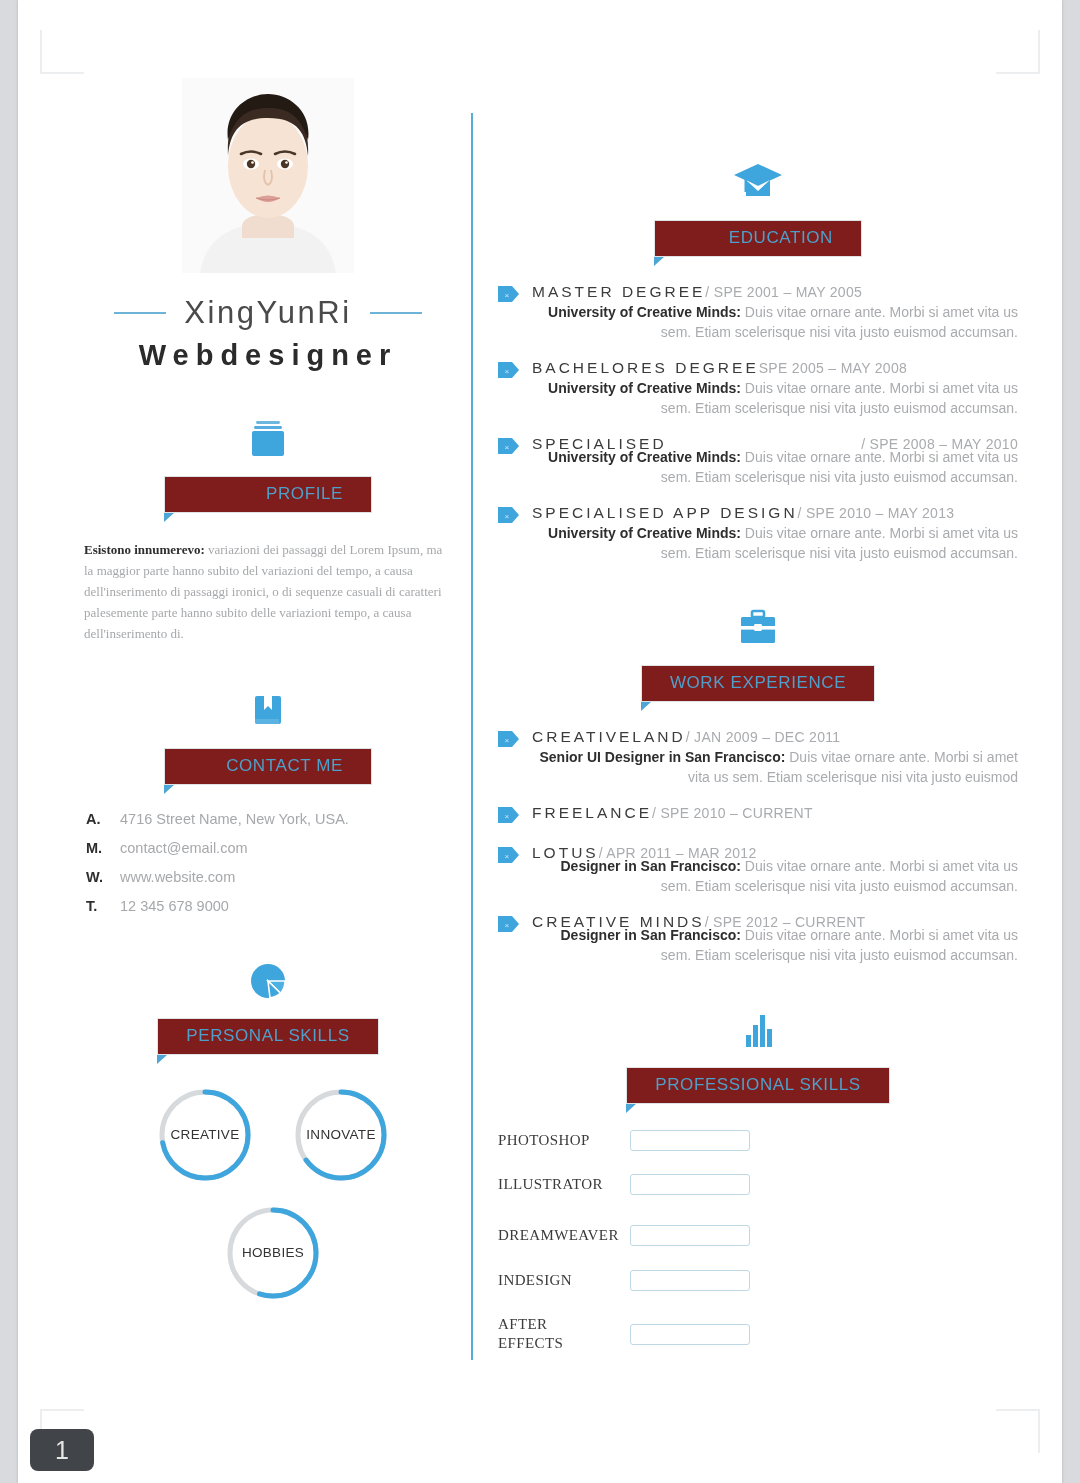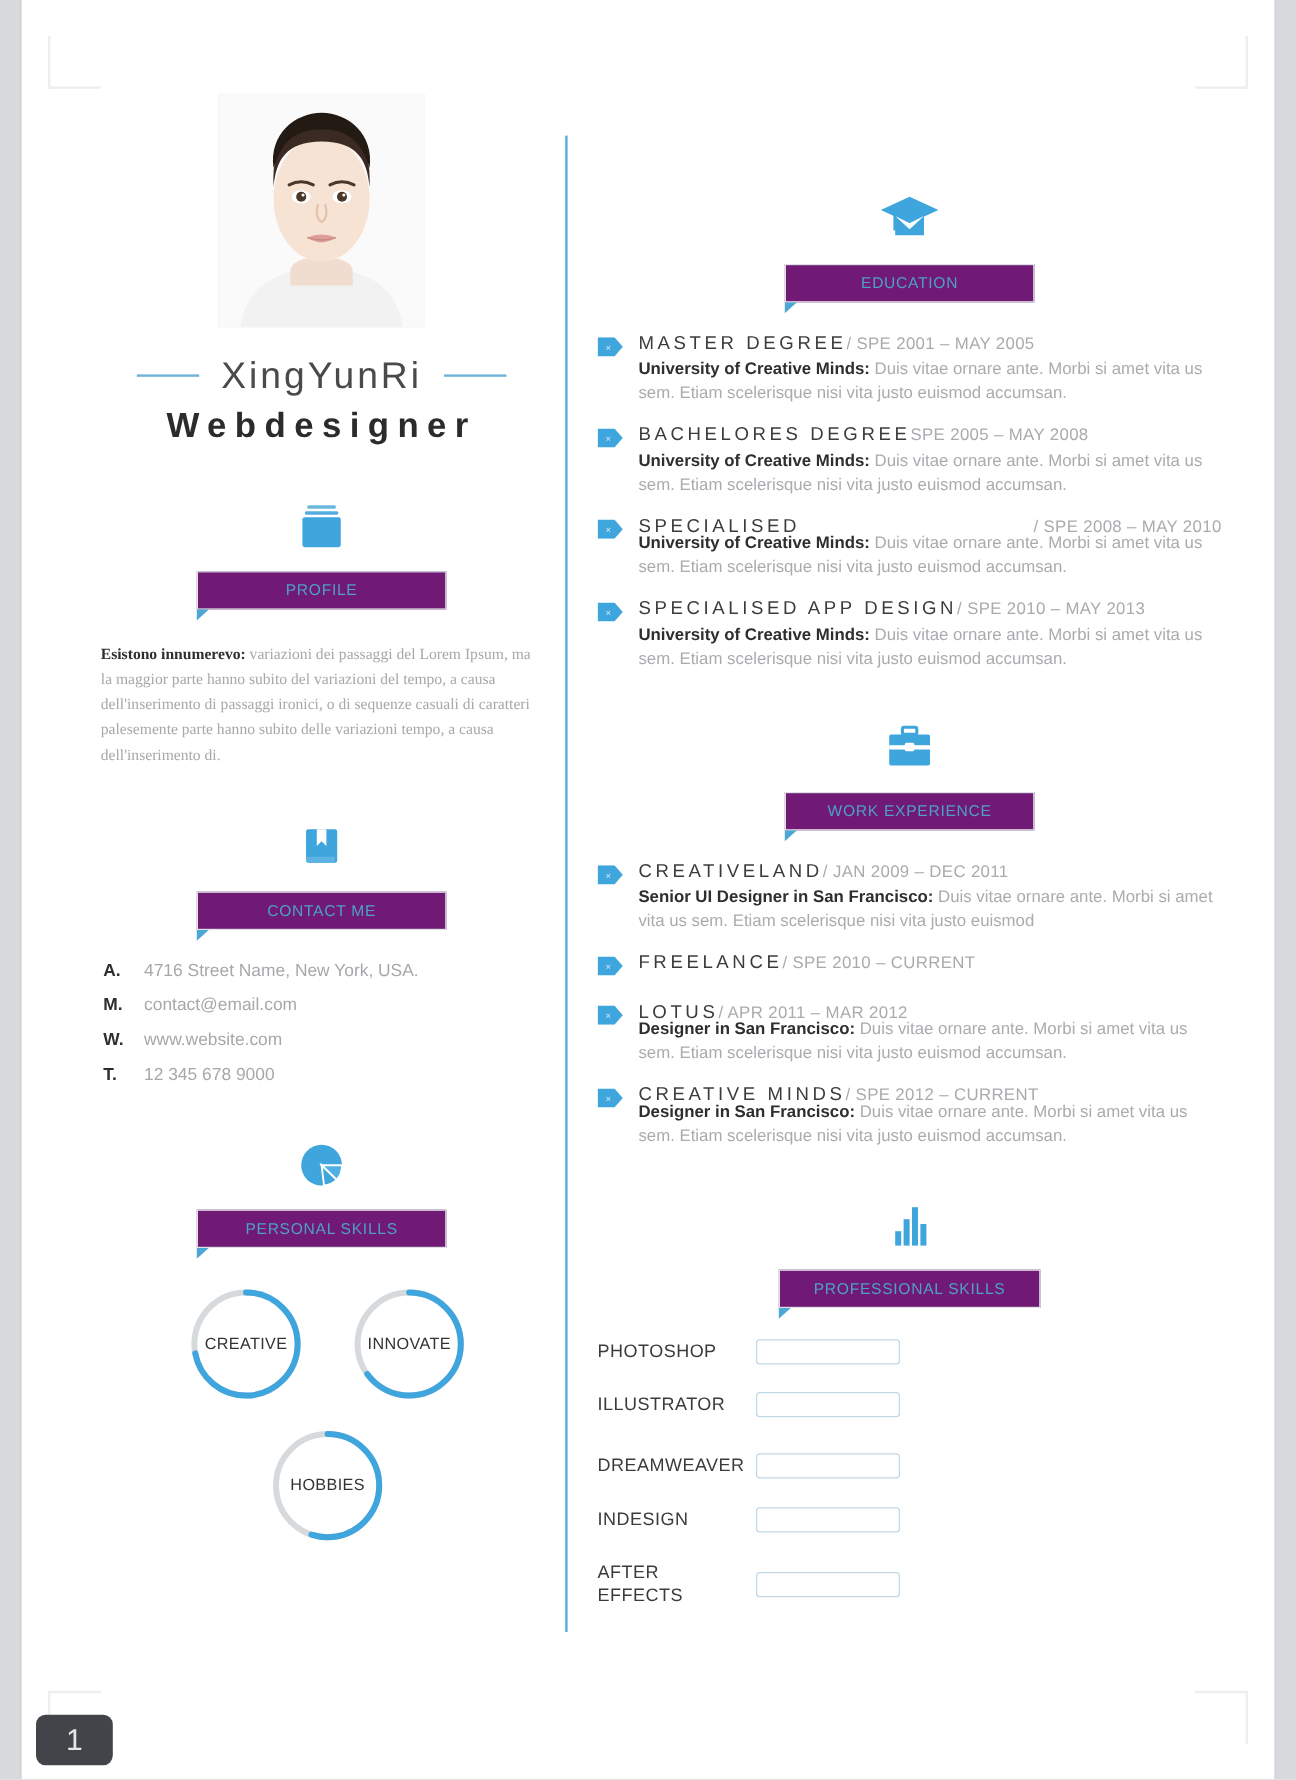--- a/index.html
+++ b/index.html
@@ -99,26 +99,27 @@
     justify-content: center;
     margin-bottom: 14px;
   }
   .sec-label-wrap {
     position: relative;
     display: inline-block;
   }
   .sec-label {
     border: 1px solid #dfe3e6;
     padding: 7px 28px 8px 28px;
-    font-size: 13px;
+    font-size: 17px;
     letter-spacing: 0.6px;
     color: #4e9fc9;
-    background: #701a75;
+    background: #7f1d1d;
     display: inline-block;
     min-width: 150px;
+    text-align: right;
   }
   .sec-tab {
     position: absolute;
     left: 0;
     bottom: -9px;
     width: 0;
     height: 0;
     border-left: 10px solid #4ea6d6;
     border-bottom: 9px solid transparent;
   }
@@ -189,21 +190,21 @@
   }
   .entry {
     display: flex;
     margin-bottom: 17px;
   }
   .entry-bullet {
     flex: 0 0 auto;
     margin-top: 3px;
     margin-right: 12px;
   }
-  .entry-body { flex: 1 1 auto; }
+  .entry-body { flex: 1 1 auto; text-align: right; }
   .entry-head {
     display: flex;
     align-items: baseline;
     white-space: nowrap;
   }
   .entry-title {
     font-size: 15.5px;
     letter-spacing: 3px;
     color: #3b3b3b;
   }
@@ -228,20 +229,21 @@
   .skill-grid {
     display: flex;
     flex-wrap: wrap;
   }
   .skill-col-left { width: 268px; }
   .skill-col-right { width: 252px; }
   .skill-row {
     display: flex;
     align-items: center;
     margin-bottom: 23px;
+    font-family: Liberation Serif, serif;
   }
   .skill-name {
     font-size: 15px;
     color: #3b3b3b;
     letter-spacing: 0.4px;
     line-height: 19px;
   }
   .skill-col-left .skill-name { width: 132px; flex: 0 0 132px; }
   .skill-col-right .skill-name { width: 105px; flex: 0 0 105px; }
   .bar {

